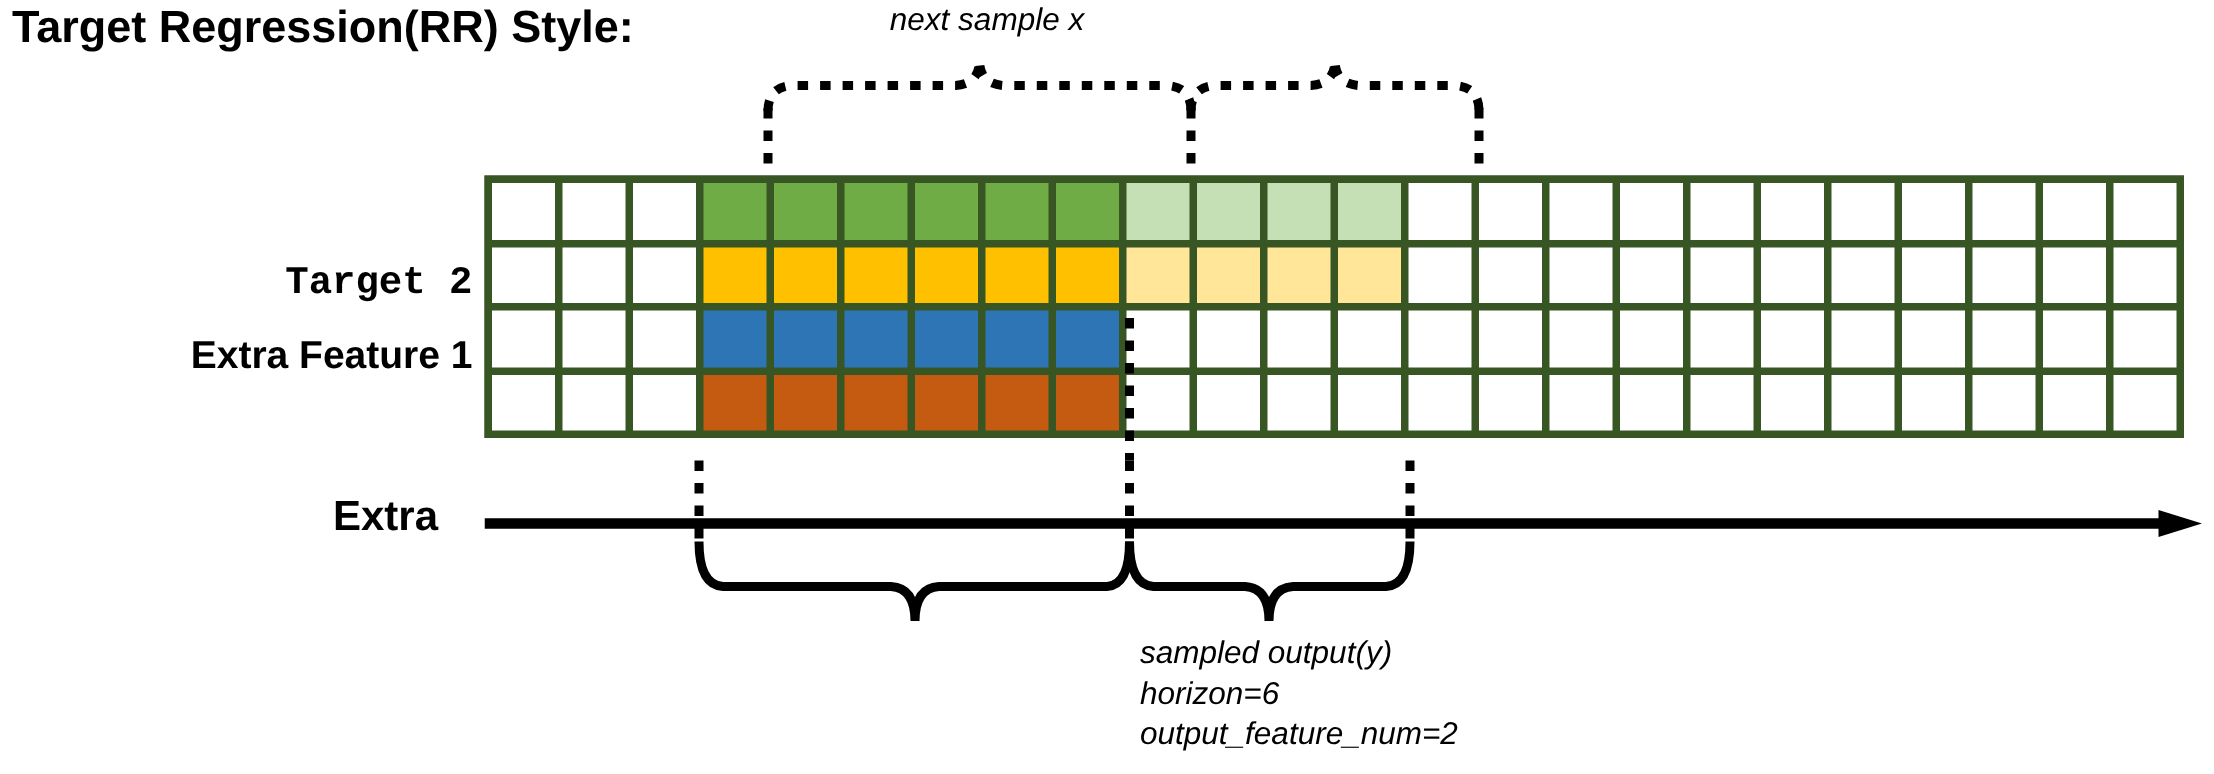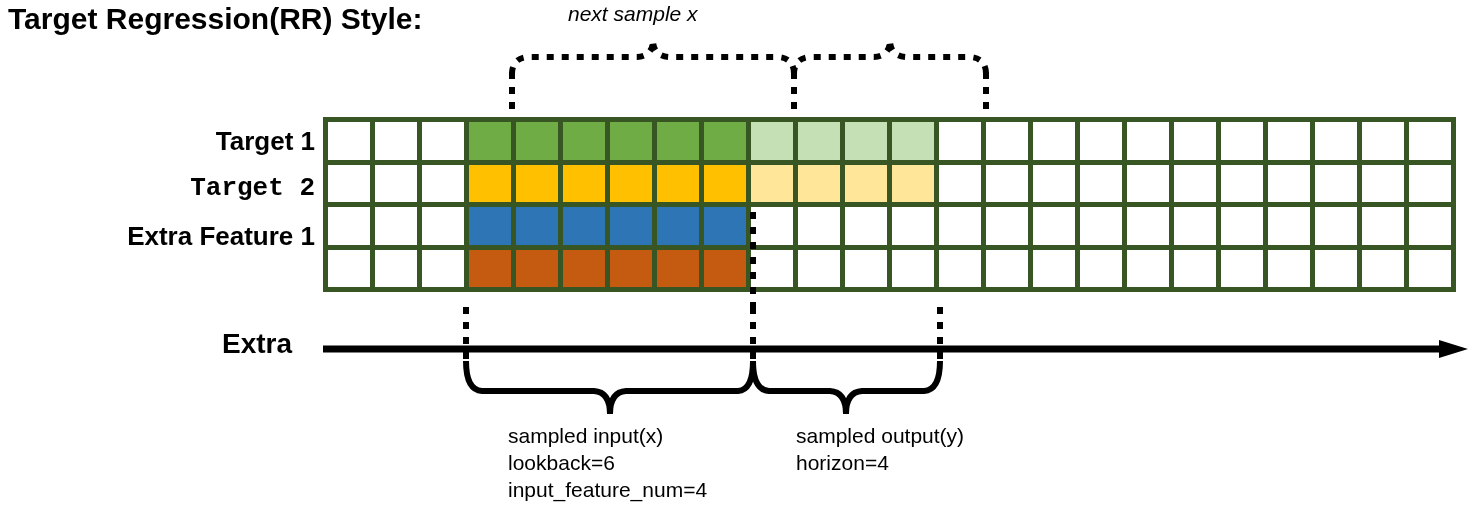--- a/index.html
+++ b/index.html
@@ -30,20 +30,21 @@
     letter-spacing: 0px;
   }
 
   
   .top-annot {
     position: absolute;
     font-size: 21px;
     font-style: italic;
     color: #000000;
     white-space: nowrap;
+    text-align: center;
   }
   #annot-x { left: 568px; top: 2px; width: 180px; }
   #annot-y { left: 803px; top: 2px; width: 180px; }
 
   
   .row-label {
     position: absolute;
     right: 0px;
     width: 290px;
     text-align: right;
@@ -116,33 +117,32 @@
 
   
   .caption {
     position: absolute;
     font-size: 21px;
     color: #000000;
     line-height: 1.28;
     white-space: nowrap;
   }
   #cap-left  { left: 508px; top: 423px; }
-  #cap-right { left: 796px; top: 423px; }
+  #cap-right { left: 760px; top: 423px; font-style: italic; }
 </style>
 </head>
 <body>
 
 <div id="stage">
 
   <div id="title">Target Regression(RR) Style:</div>
 
   <div class="top-annot" id="annot-x">next sample x</div>
 
   <div id="labels-col">
-    <div class="row-label" id="lbl-0">Target 1</div>
     <div class="row-label" id="lbl-1">Target 2</div>
     <div class="row-label" id="lbl-2">Extra Feature 1</div>
   </div>
 
   <div id="grid">
       <div class="grid-row" style="grid-template-columns: repeat(24, 42px);">
         <div class="cell" style="background: rgb(255, 255, 255);"></div>
         <div class="cell" style="background: rgb(255, 255, 255);"></div>
         <div class="cell" style="background: rgb(255, 255, 255);"></div>
         <div class="cell" style="background: rgb(111, 172, 70);"></div>
@@ -268,24 +268,20 @@
 
     <line x1="466" y1="307" x2="466" y2="366" stroke="#000" stroke-width="6" stroke-dasharray="7 8" stroke-linecap="butt"></line>
     <line x1="753" y1="307" x2="753" y2="366" stroke="#000" stroke-width="6" stroke-dasharray="7 8" stroke-linecap="butt"></line>
     <line x1="940" y1="307" x2="940" y2="366" stroke="#000" stroke-width="6" stroke-dasharray="7 8" stroke-linecap="butt"></line>
 
     <path d="M 466,361 Q 466,390 482,391 L 594,391 Q 610,392 610,414 Q 610,392 626,391 L 738,391 Q 753,390 753,361" fill="none" stroke="#000" stroke-width="6" stroke-linecap="butt"></path>
 
     <path d="M 753,361 Q 753,390 769,391 L 830,391 Q 846,392 846,414 Q 846,392 862,391 L 924,391 Q 940,390 940,361" fill="none" stroke="#000" stroke-width="6" stroke-linecap="butt"></path>
   </svg>
 
-  <div class="caption" id="cap-left">
-    <div>sampled input(x)</div>
-    <div>lookback=6</div>
-    <div>input_feature_num=4</div>
-  </div>
 
   <div class="caption" id="cap-right">
     <div>sampled output(y)</div>
-    <div>horizon=4</div>
+    <div>horizon=6</div>
+    <div>output_feature_num=2</div>
   </div>
 
 </div>
 
 </body></html>

